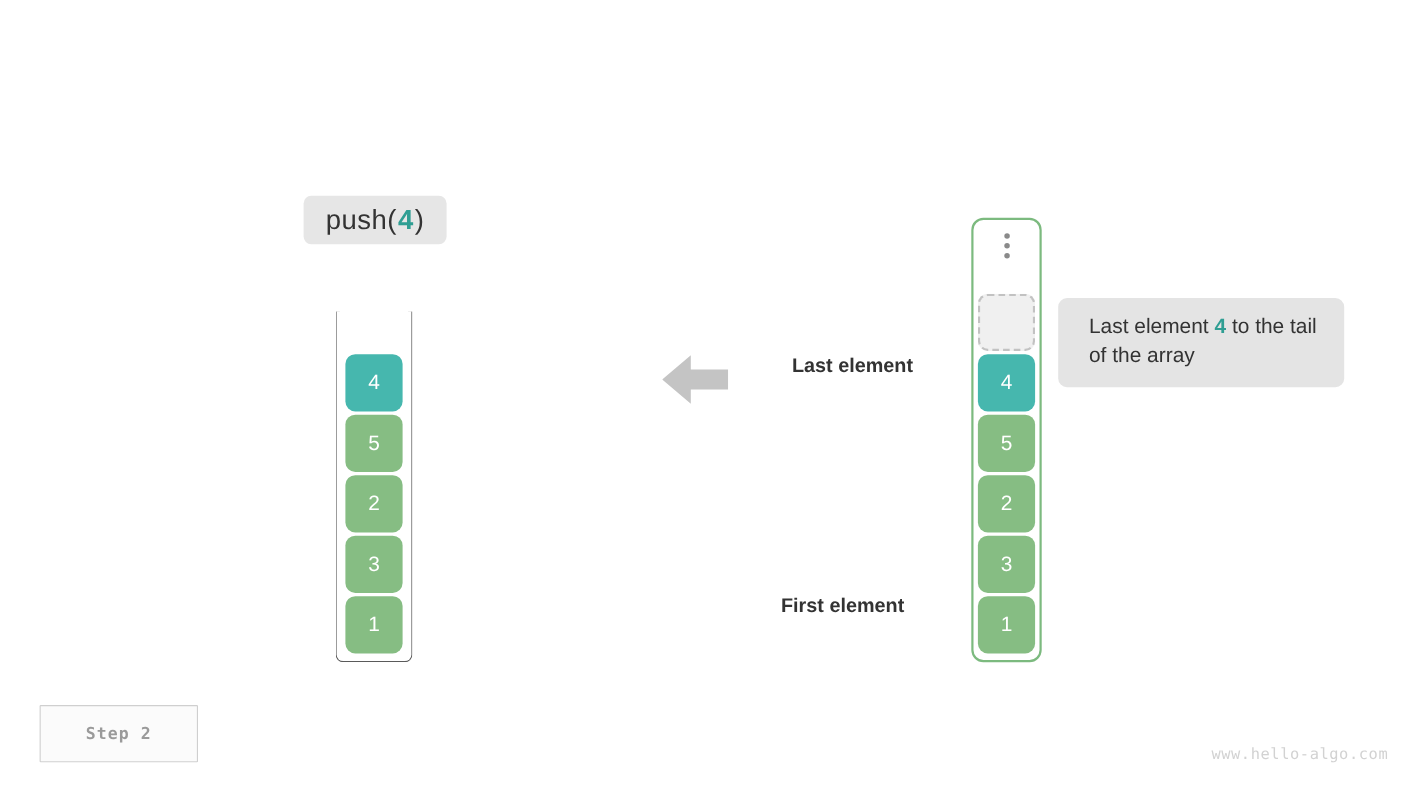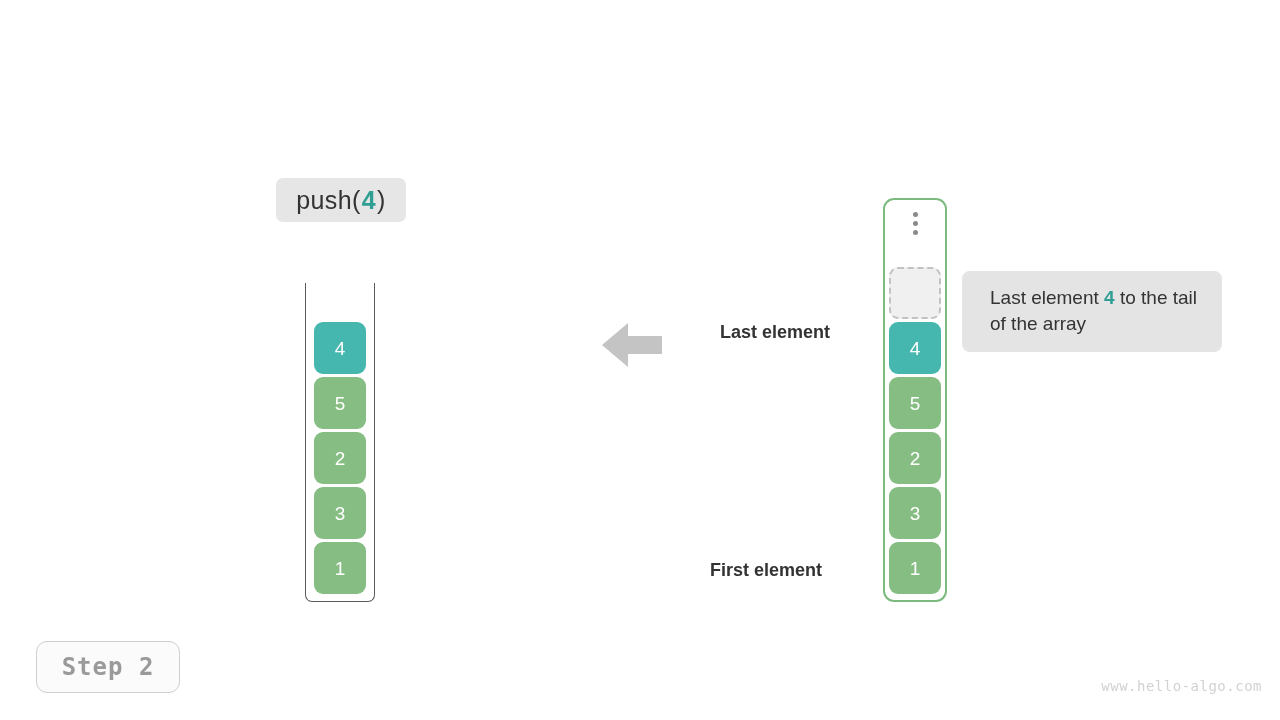--- a/index.html
+++ b/index.html
@@ -138,21 +138,21 @@
 
   
   .label-bold {
     position: absolute;
     font-size: 18px;
     font-weight: 700;
     color: #333333;
     white-space: nowrap;
   }
   .label-last  { left: 720px; top: 322px; }
-  .label-first { left: 710px; top: 560px; }
+  .label-first { left: 710px; top: 540px; }
 
   .caption {
     position: absolute;
     left: 458px;
     top: 427px;
     font-size: 21px;
     color: #999999;
     white-space: nowrap;
   }
 
@@ -177,27 +177,27 @@
 
   
   .step-badge {
     position: absolute;
     left: 36px;
     top: 641px;
     width: 144px;
     height: 52px;
     box-sizing: border-box;
     border: 1.4px solid #cfcfcf;
-    border-radius: 11px;
+    border-radius: 1px;
     background: #fbfbfb;
     display: flex;
     align-items: center;
     justify-content: center;
     font-family: "DejaVu Sans Mono", "Liberation Mono", monospace;
-    font-size: 24px;
+    font-size: 15px;
     font-weight: 700;
     color: #9a9a9a;
     letter-spacing: 1px;
   }
 
   
   .watermark {
     position: absolute;
     right: 18px;
     bottom: 26px;

